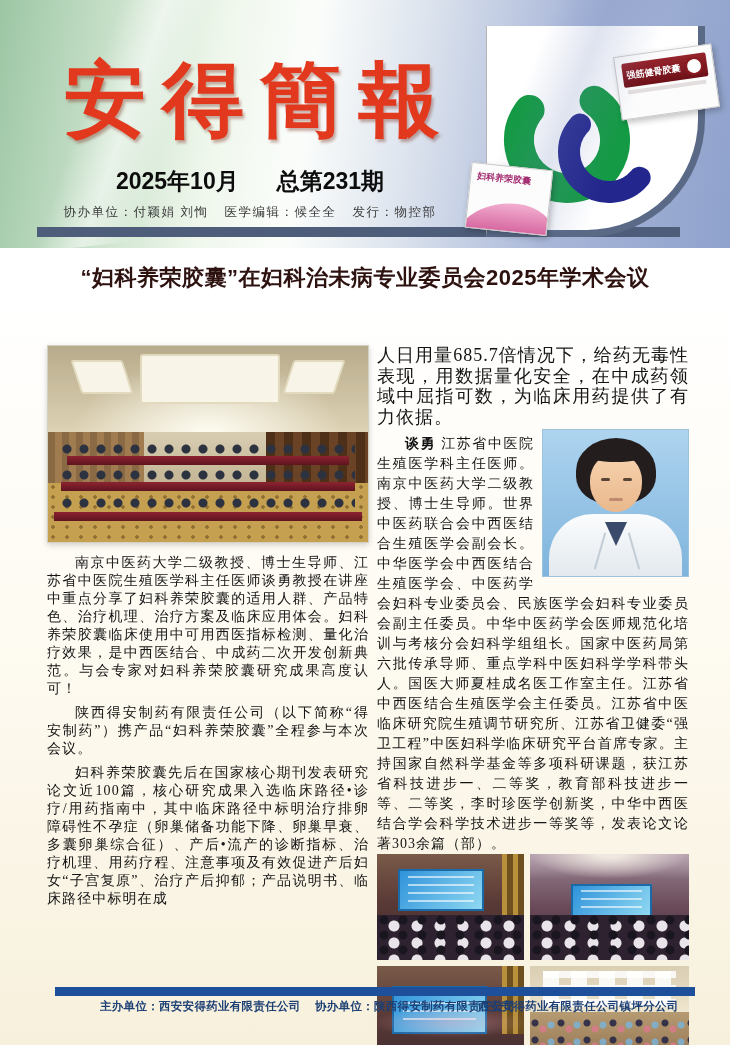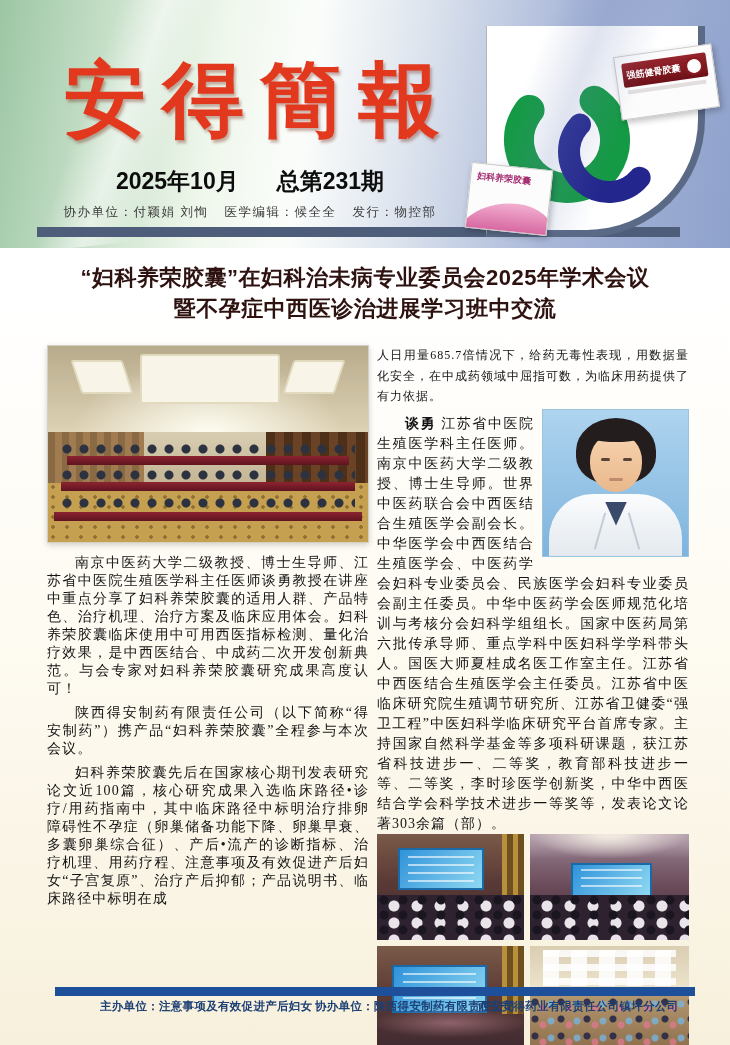--- a/index.html
+++ b/index.html
@@ -42,21 +42,21 @@
         background:linear-gradient(180deg,#f2afd0,#cc4b8e);border-radius:60% 40% 0 0/100% 70% 0 0;}
   
   .headline{position:absolute;top:262px;left:30px;width:670px;text-align:center;
         font-family:"Liberation Sans",sans-serif;font-weight:bold;font-size:22px;color:#2d1210;
         line-height:31px;letter-spacing:.5px;}
   
   .col-left{position:absolute;left:47px;top:345px;width:322px;}
   .col-right{position:absolute;left:377px;top:345px;width:312px;}
   .body-p{margin:0 0 6px;font-size:14px;line-height:18px;letter-spacing:1.1px;text-align:justify;
         color:#141414;text-indent:2em;}
-  .intro{margin:0 0 6px;font-size:12px;line-height:20.5px;letter-spacing:1px;text-align:justify;color:#141414;}
+  .intro{margin:0 0 6px;font-size:18px;line-height:20.5px;letter-spacing:1px;text-align:justify;color:#141414;}
   .expert-heading{margin:2px 0 8px;font-family:"Liberation Sans",sans-serif;font-size:16px;font-weight:bold;
         color:#241010;letter-spacing:2px;padding-left:22px;}
   .bio{margin:0;font-size:14px;line-height:20px;letter-spacing:1px;text-align:justify;color:#141414;text-indent:2em;}
   .bio-name{font-weight:bold;font-family:"Liberation Sans",sans-serif;}
   .badge-wrap{text-align:center;margin:12px 0 12px;}
   .badge{display:inline-block;background:#d23a2c;color:#fff;font-family:"Liberation Sans",sans-serif;
         font-weight:bold;font-size:15px;letter-spacing:2px;padding:3px 12px;
         border:2px dashed rgba(255,255,255,.9);outline:3px solid #d23a2c;}
   
   .conf-photo{position:relative;width:320px;height:196px;margin:0 0 11px;border:1px solid #d4d0c4;
@@ -166,21 +166,20 @@
       <span class="date">2025年10月</span><span>总第231期</span>
     </div>
 
     <div class="editors">
       <span>协办单位：</span><span class="v">付颖娟 刘恂</span><span>医学编辑：</span><span class="v">候全全</span><span>发行：</span><span>物控部</span>
     </div>
   </header>
 
   <section class="headline">
     <div>“妇科养荣胶囊”在妇科治未病专业委员会2025年学术会议</div>
-    <div>暨不孕症中西医诊治进展学习班中交流</div>
   </section>
 
   <section class="col-left">
     <figure class="conf-photo">
       <div class="cp-ceiling"></div>
       <div class="coffer c1"></div>
       <div class="coffer c2"></div>
       <div class="coffer c3"></div>
       <div class="cp-wall wl"></div>
       <div class="cp-wall wc"></div>
@@ -238,19 +237,19 @@
         <div class="ceil4"></div>
         <div class="room"></div>
         <div class="crowd-c"></div>
 
       </div>
     </div>
   </section>
 
   <footer>
     <div class="footer-bar"></div>
-    <span class="f-item f1"><span>主办单位：</span><span>注意事项及有效促进产后妇女</span></span>
+    <span class="f-item f1"><span>主办单位：</span><span>西安安得药业有限责任公司</span></span>
     <span class="f-item f2"><span>协办单位：</span><span>陕西得安制药有限责任公司</span></span>
     <span class="f-item f3"><span></span><span>西安安得药业有限责任公司镇坪分公司</span></span>
     <div class="smudge"></div>
   </footer>
 
 </div>
 
 </body></html>

